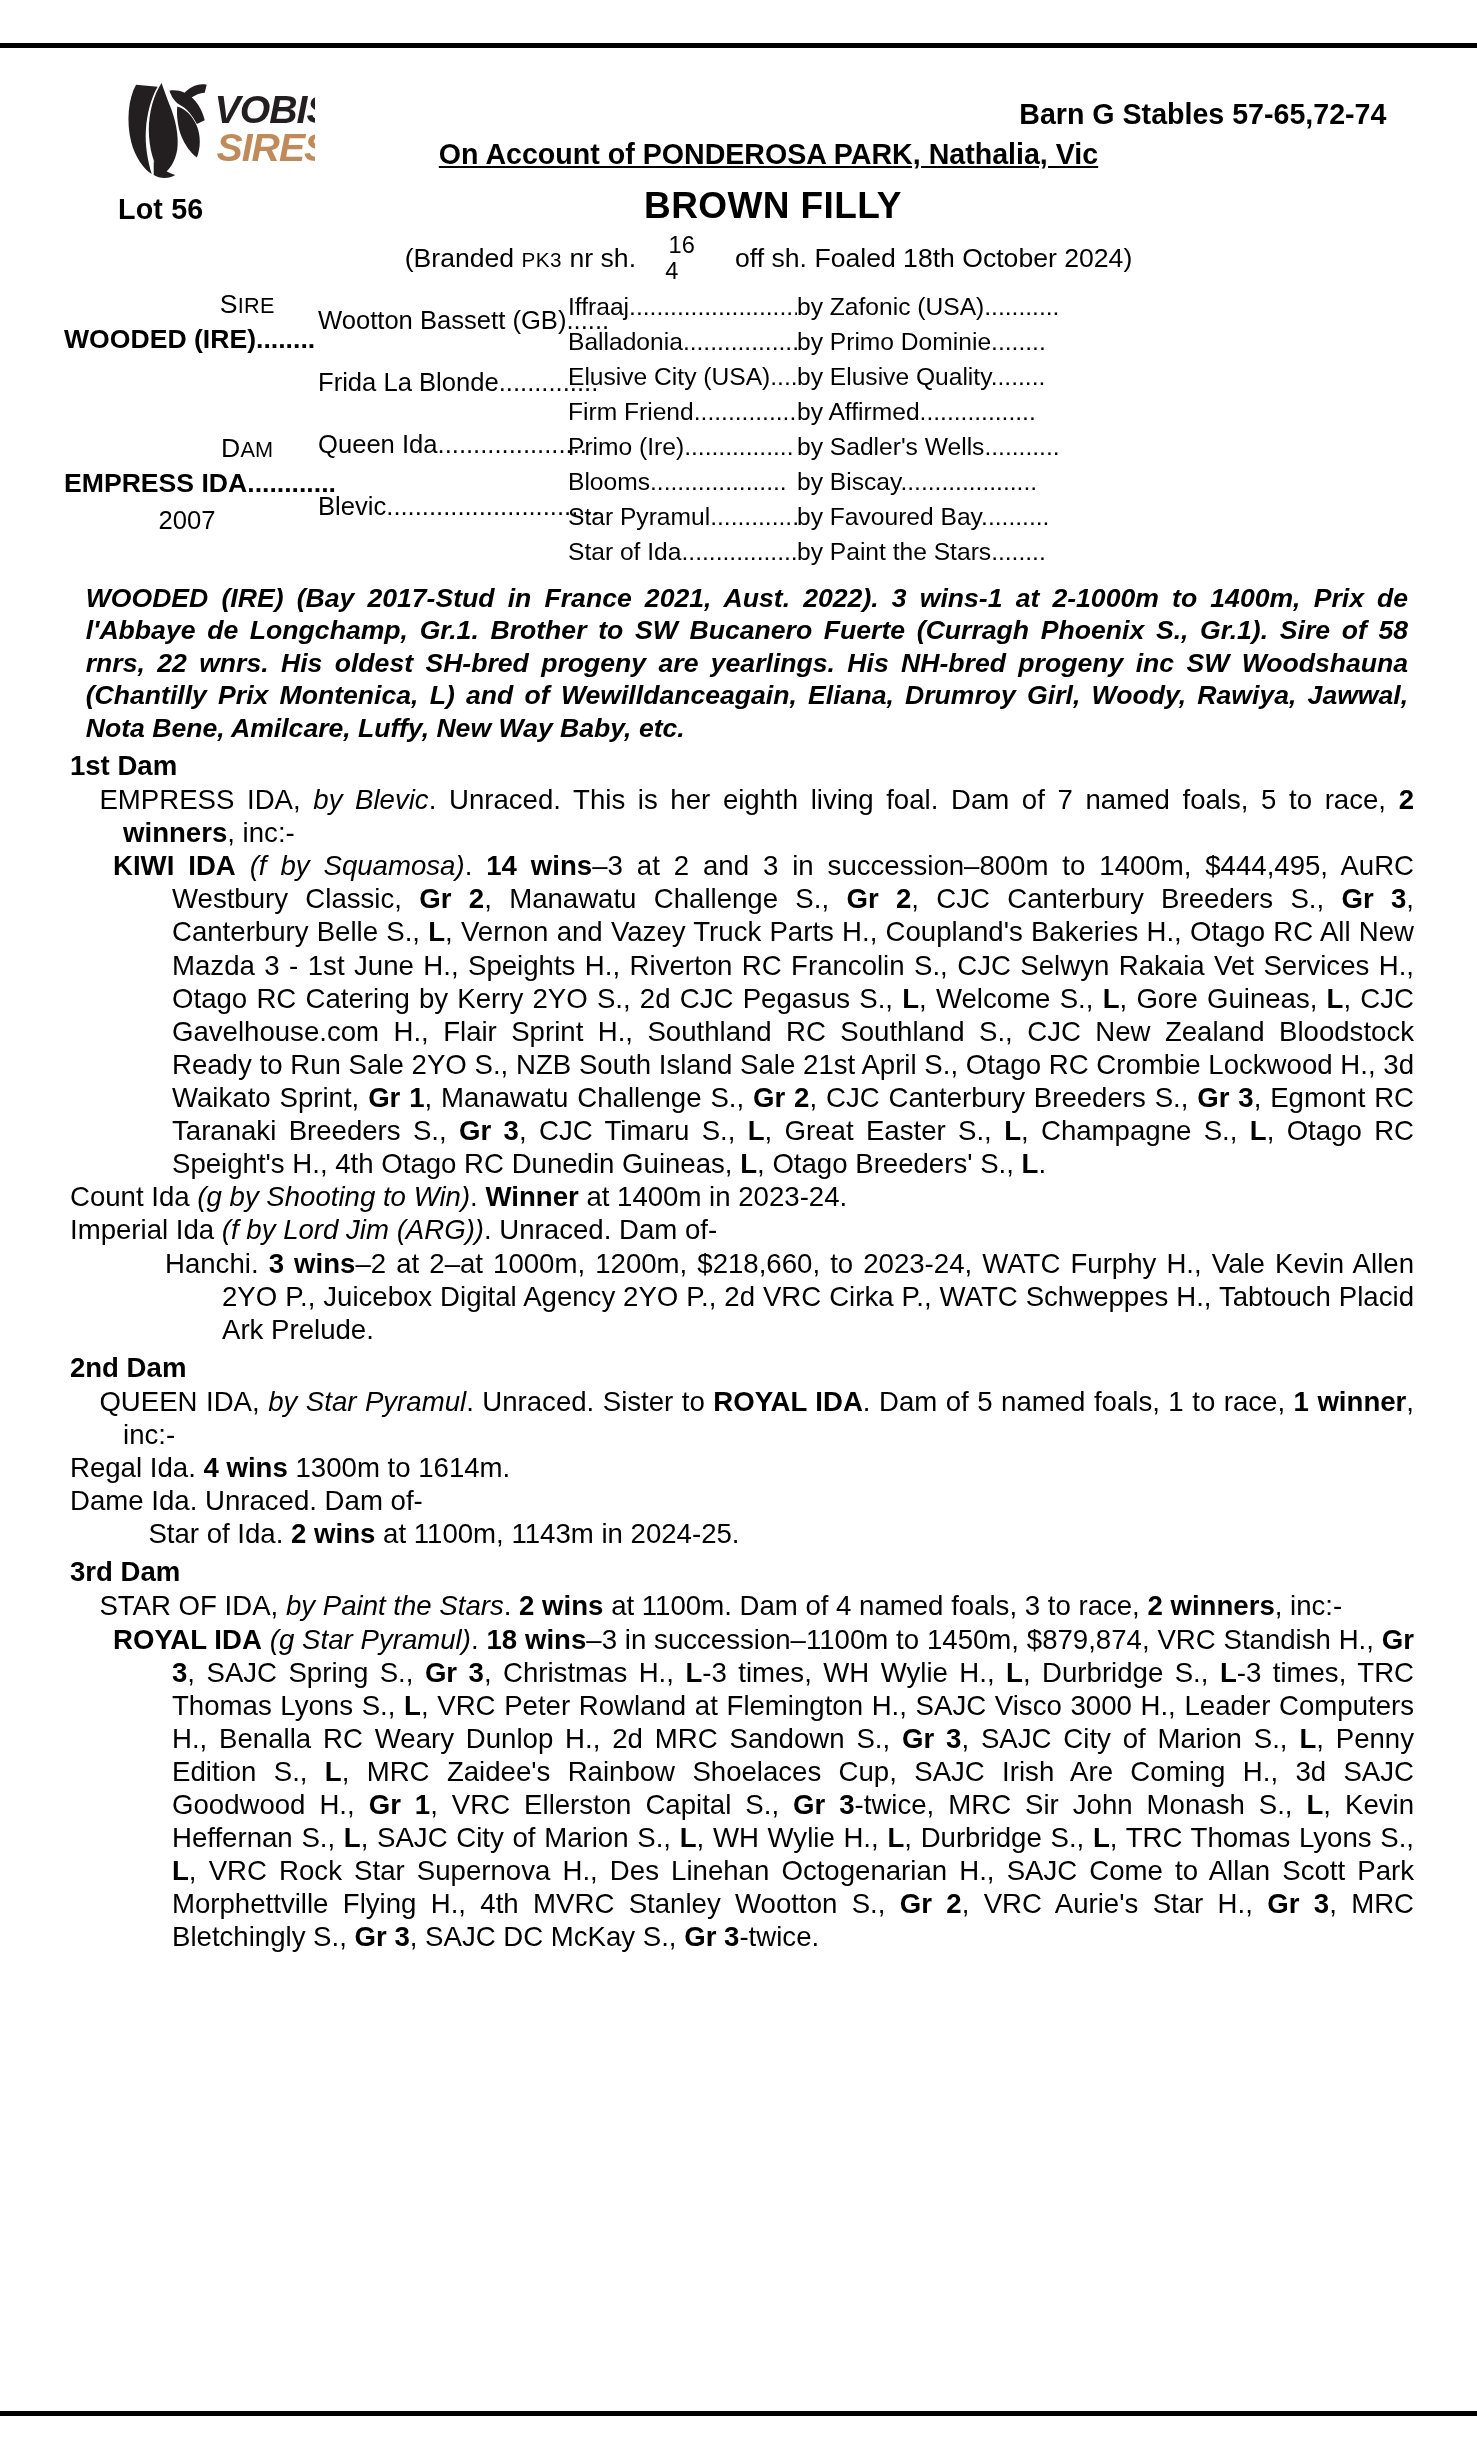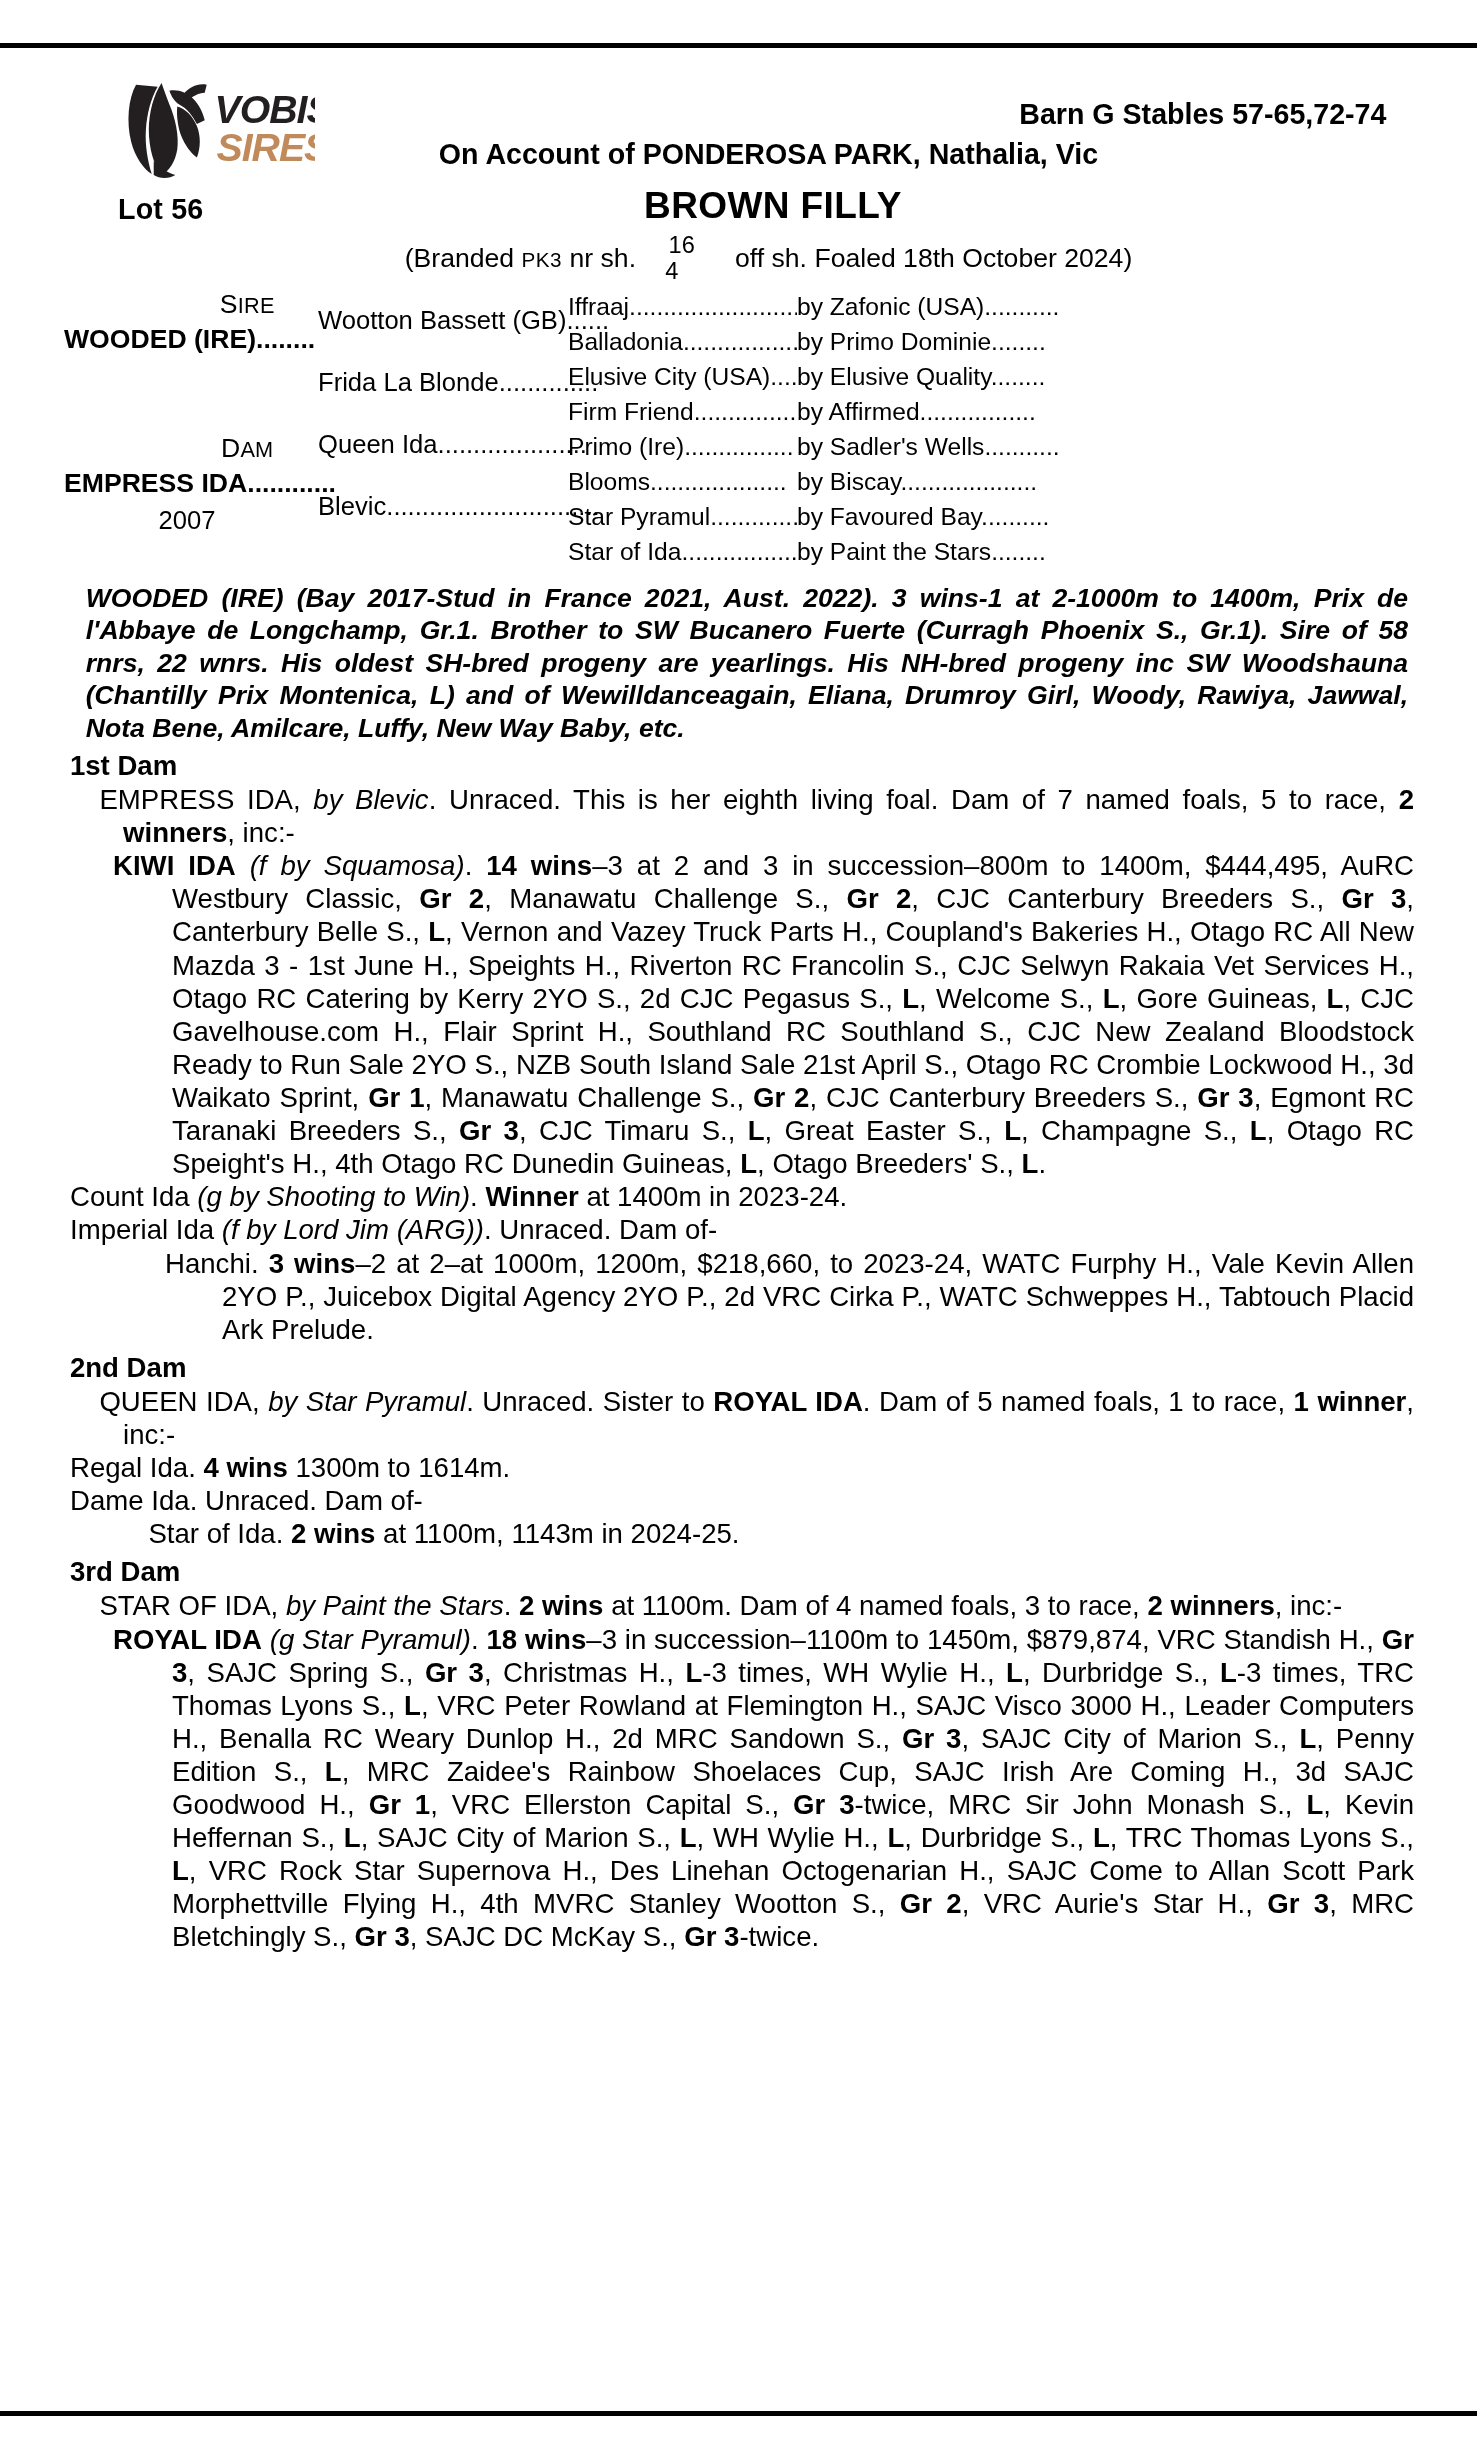--- a/index.html
+++ b/index.html
@@ -41,20 +41,21 @@
   .barn{
     position:absolute;right:27.6px;top:39px;
     font-weight:bold;font-size:28.6px;
     white-space:nowrap;
   }
   .account{
     position:absolute;left:0;right:0;top:79px;
     text-align:center;
     font-weight:bold;font-size:28.6px;
     padding-left:59px;
+    text-decoration:underline;
   }
   .colour{
     position:absolute;left:9px;right:0;top:126px;
     text-align:center;
     font-weight:bold;font-size:37px;
     letter-spacing:0.4px;
     padding-left:59px;
   }
   .branded{
     position:absolute;left:0;right:0;top:177px;

